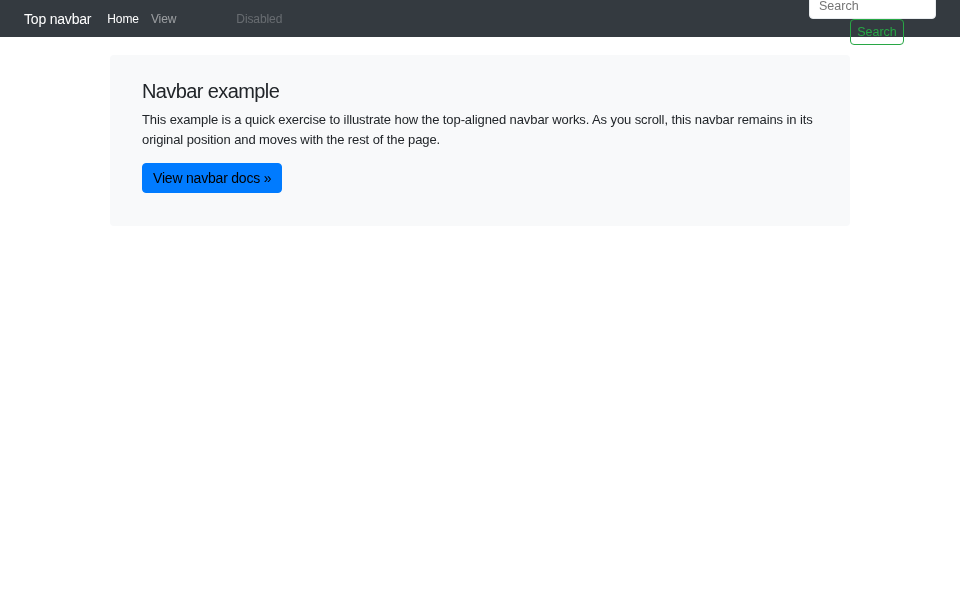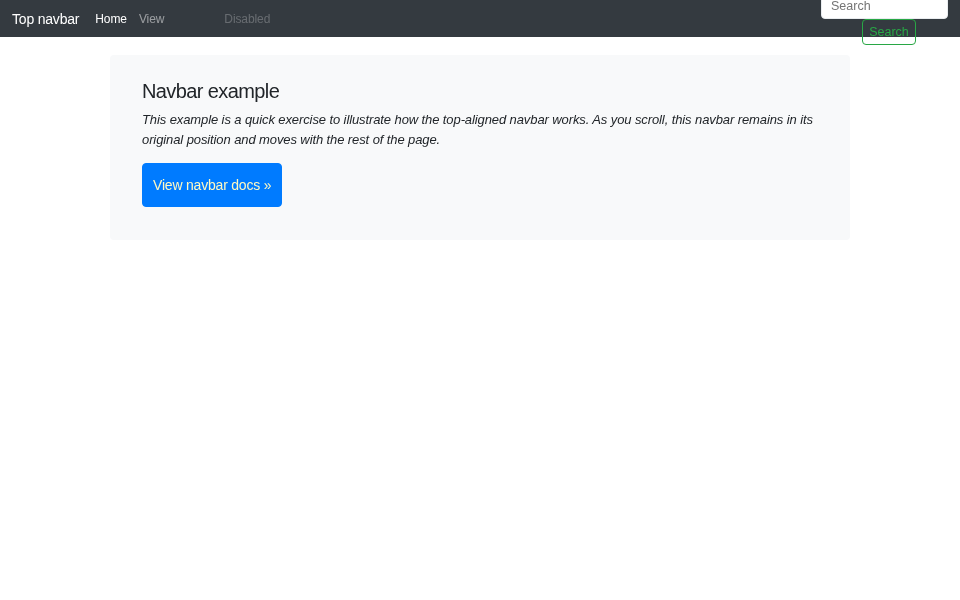--- a/index.html
+++ b/index.html
@@ -11,21 +11,21 @@
     font-family: "Liberation Sans", sans-serif;
     overflow: hidden;
   }
 
   
   .navbar {
     height: 37px;
     background: #343a40;
     display: flex;
     align-items: center;
-    padding: 0 12px;
+    padding: 0 24px;
     box-sizing: border-box;
   }
   .navbar-brand {
     color: #ffffff;
     font-size: 14px;
     letter-spacing: -0.2px;
     text-decoration: none;
     margin-right: 10px;
     white-space: nowrap;
     cursor: pointer;
@@ -98,32 +98,31 @@
     letter-spacing: -0.6px;
     color: #212529;
   }
   .jumbotron p {
     margin: 0 0 13px;
     font-size: 13px;
     line-height: 20px;
     letter-spacing: -0.1px;
     color: #212529;
     max-width: 678px;
-    font-style: italic;
   }
   .btn-primary {
     display: inline-flex;
     align-items: center;
     box-sizing: border-box;
-    height: 44px;
+    height: 30px;
     padding: 0 10px;
     background: #007bff;
     border: 1px solid #007bff;
     border-radius: 4px;
-    color: #fef9c3;
+    color: #000000;
     font-size: 14px;
     letter-spacing: -0.2px;
     text-decoration: none;
     cursor: pointer;
     white-space: nowrap;
   }
 </style>
 </head>
 <body>
 

